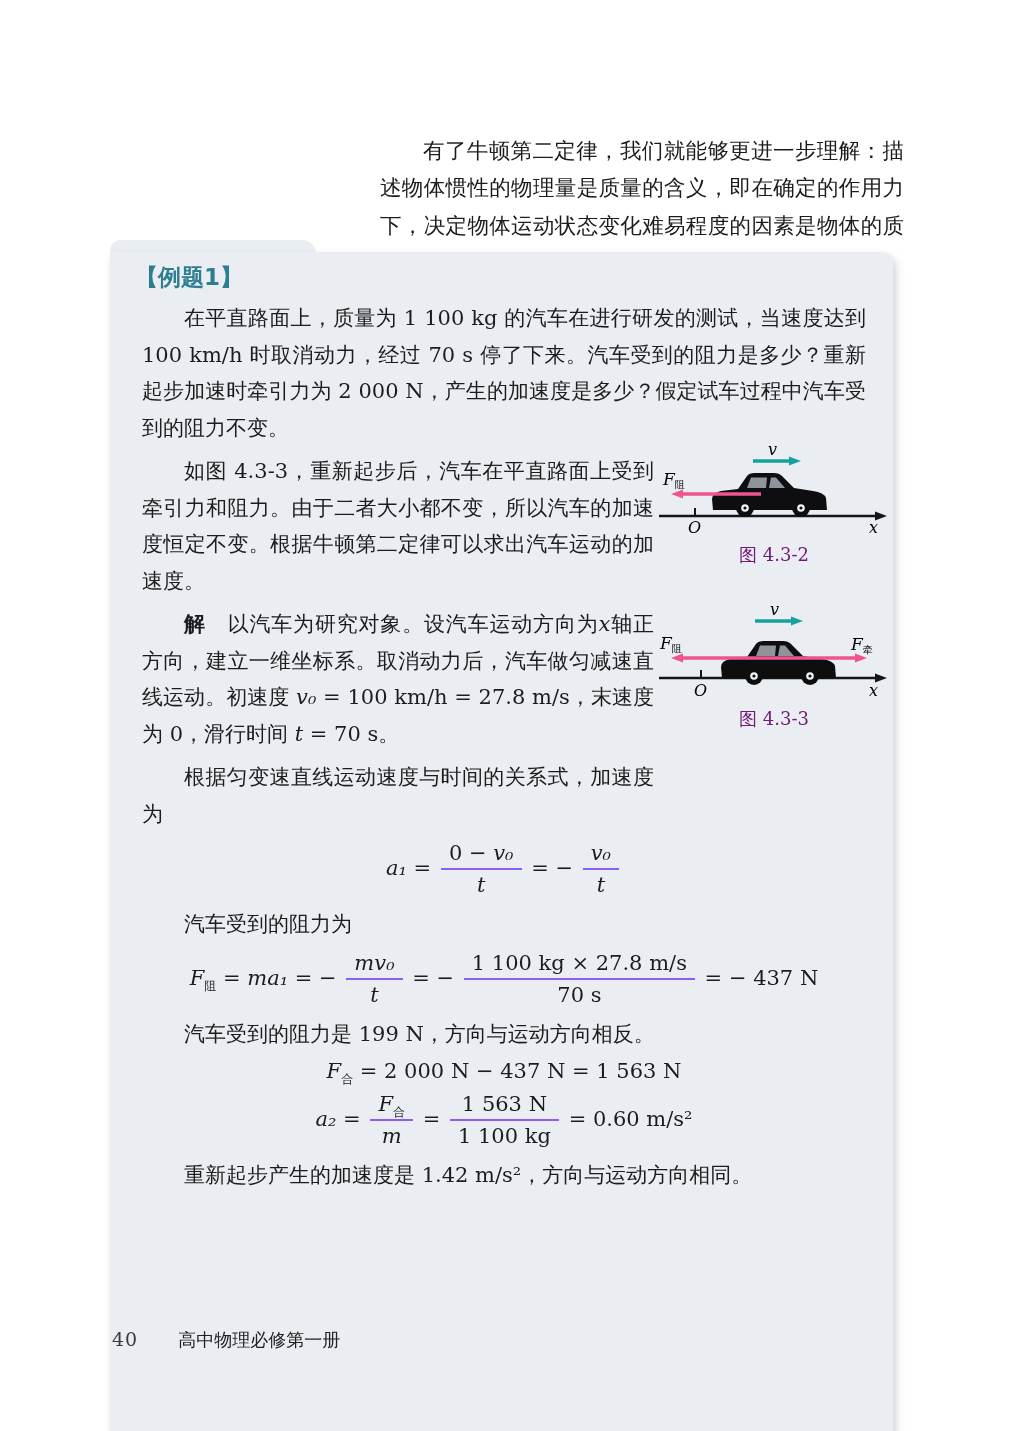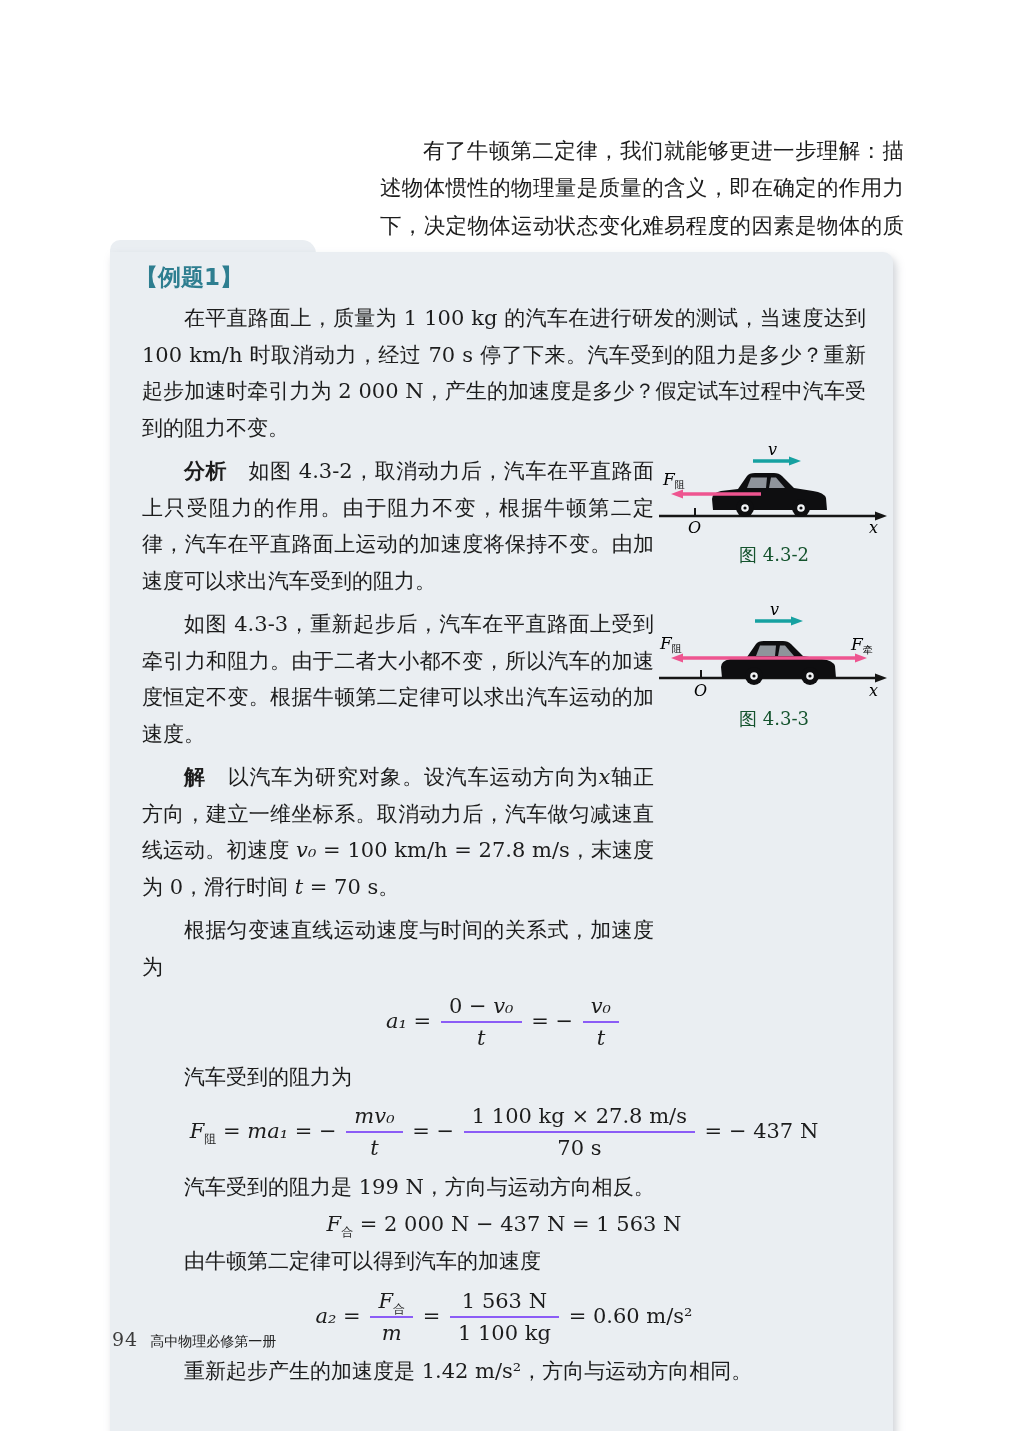--- a/index.html
+++ b/index.html
@@ -29,55 +29,54 @@
   p.bodytext{font-size:21px;line-height:36.5px;text-align:justify;margin:7px;}
   .indent{text-indent:2em;}
   .narrow{width:512px;}
   .mt22{margin-top:22px;}
   .mt14{margin-top:14px;}
   .lead{font-weight:bold;font-family:"DejaVu Sans","Liberation Sans",sans-serif;}
   .lead:after{content:"\2003";}
   .fig{position:absolute;left:545px;width:238px;text-align:center;}
   .fig-1{top:192px;}
   .fig-2{top:342px;}
-  .fig .caption{font-size:18px;margin-top:3px;color:#14532d;}
+  .fig .caption{font-size:18px;margin-top:3px;color:#701a75;}
   .svgit{font-style:italic;font-family:"DejaVu Serif","Liberation Serif",serif;}
   .eq{
     text-align:center;font-size:21px;margin:8px 0 6px 0;width:738px;
     white-space:nowrap;
   }
   .eq3{margin:0 0 2px 0;}
   .frac{display:inline-block;vertical-align:middle;padding:0 3px;line-height:1.25;}
   .frac .num{display:block;text-align:center;padding:0 8px 2px;border-bottom:2px solid #8b5cf6;}
   .frac .den{display:block;text-align:center;padding:2px 8px 0;}
   .it{font-style:italic;}
   sub.cj{font-size:12px;font-style:normal;line-height:0;}
   .footer{
     position:absolute;left:112px;top:1328px;display:flex;align-items:baseline;
   }
   .footer .pagenum{font-size:19px;color:#3a3a3a;letter-spacing:1px;}
   .footer .booktitle{
-    font-size:14px;color:#222;margin-left:12px;
+    font-size:18px;color:#222;margin-left:40px;
     font-family:"DejaVu Sans","Liberation Sans",sans-serif;
   }
 </style>
 </head>
 <body>
 
 <p class="intro">有了牛顿第二定律，我们就能够更进一步理解：描述物体惯性的物理量是质量的含义，即在确定的作用力下，决定物体运动状态变化难易程度的因素是物体的质量。</p>
 
 <div class="tab"></div>
 
 <div class="box">
 
   <p class="example-label">【例题1】</p>
 
   <p class="bodytext indent mt22">在平直路面上，质量为 1 100 kg 的汽车在进行研发的测试，当速度达到 100 km/h 时取消动力，经过 70 s 停了下来。汽车受到的阻力是多少？重新起步加速时牵引力为 2 000 N，产生的加速度是多少？假定试车过程中汽车受到的阻力不变。</p>
 
-  <p class="bodytext indent narrow mt14"><span class="lead">分析</span><span>如图 4.3-2，取消动力后，汽车在平直路面上只受阻力的作用。由于阻力不变，根据牛顿第二定律，汽车在平直路面上运动的加速度将保持不变。由加速度可以求出汽车受到的阻力。</span></p>
   <p class="bodytext indent narrow">如图 4.3-3，重新起步后，汽车在平直路面上受到牵引力和阻力。由于二者大小都不变，所以汽车的加速度恒定不变。根据牛顿第二定律可以求出汽车运动的加速度。</p>
 
   <div class="fig fig-1">
     <svg width="238" height="92" viewBox="0 0 238 92">
 
       <line x1="4" y1="72" x2="221" y2="72" stroke="#151515" stroke-width="2.5"></line>
       <polygon points="232,72 220,67.6 220,76.4" fill="#151515"></polygon>
       <line x1="40" y1="64" x2="40" y2="72" stroke="#151515" stroke-width="2"></line>
 
       <g>
@@ -166,31 +165,30 @@
     <span>= − 437 N</span>
   </div>
 
   <p class="bodytext indent">汽车受到的阻力是 199 N，方向与运动方向相反。</p>
 
   <div class="eq eq3">
     <span class="it">F</span><sub class="cj">合</sub>
     <span>= 2 000 N − 437 N = 1 563 N</span>
   </div>
 
-  <p class="bodytext indent">由牛顿第二定律可以得到汽车的加速度</p>
 
   <div class="eq">
     <span class="it">a₂</span>
     <span>=</span>
     <span class="frac"><span class="num"><span class="it">F</span><sub class="cj">合</sub></span><span class="den it">m</span></span>
     <span>=</span>
     <span class="frac"><span class="num">1 563 N</span><span class="den">1 100 kg</span></span>
     <span>= 0.60 m/s²</span>
   </div>
 
   <p class="bodytext indent">重新起步产生的加速度是 1.42 m/s²，方向与运动方向相同。</p>
 
 </div>
 
 <div class="footer">
-  <span class="pagenum">94</span>
+  <span class="pagenum">40</span>
   <span class="booktitle">高中物理必修第一册</span>
 </div>
 
 </body></html>

